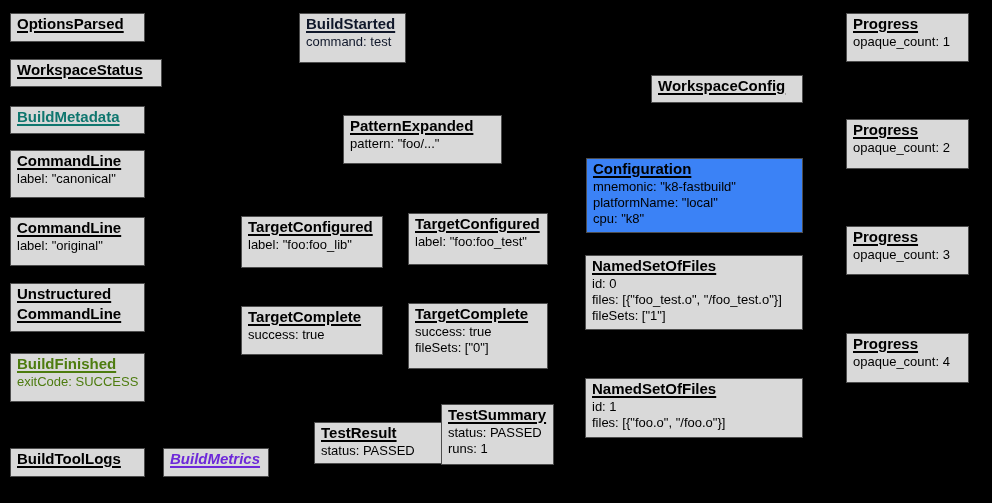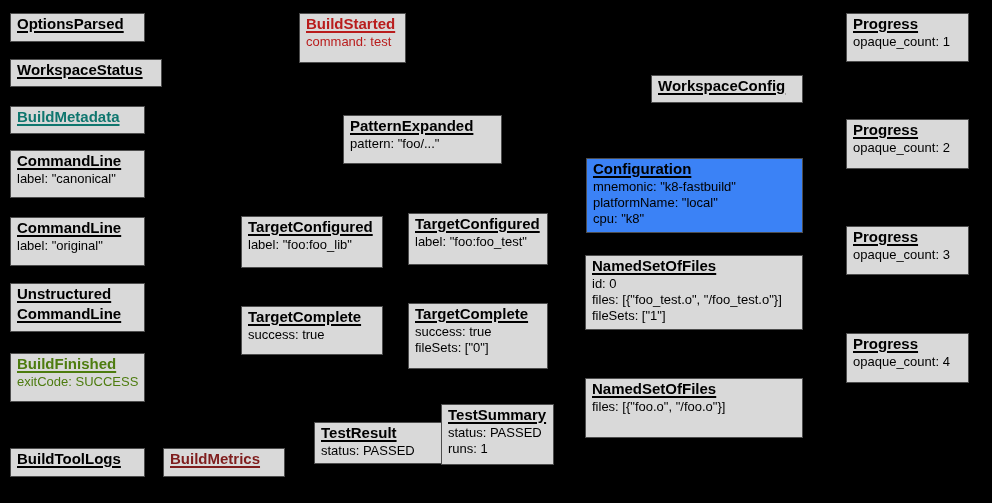--- a/index.html
+++ b/index.html
@@ -64,24 +64,24 @@
       <div class="node-title">Unstructured</div>
       <div class="node-title">CommandLine</div>
     </div>
     <div class="node" style="left: 10px; top: 353px; width: 135px; height: 49px; background: rgb(217, 217, 217); border-color: rgb(77, 77, 77); color: #4d7c0f;">
       <div class="node-title">BuildFinished</div>
       <div class="node-field">exitCode: SUCCESS</div>
     </div>
     <div class="node" style="left: 10px; top: 448px; width: 135px; height: 29px; background: rgb(217, 217, 217); border-color: rgb(77, 77, 77); color: rgb(0, 0, 0);">
       <div class="node-title">BuildToolLogs</div>
     </div>
-    <div class="node" style="left: 163px; top: 448px; width: 122px; height: 29px; background: rgb(217, 217, 217); border-color: rgb(77, 77, 77); color: #7f1d1d;">
+    <div class="node" style="left: 163px; top: 448px; width: 106px; height: 29px; background: rgb(217, 217, 217); border-color: rgb(77, 77, 77); color: #6d28d9; font-style: italic;">
       <div class="node-title">BuildMetrics</div>
     </div>
-    <div class="node" style="left: 299px; top: 13px; width: 107px; height: 50px; background: rgb(217, 217, 217); border-color: rgb(77, 77, 77); color: #b91c1c;">
+    <div class="node" style="left: 299px; top: 13px; width: 107px; height: 50px; background: rgb(217, 217, 217); border-color: rgb(77, 77, 77); color: #0f172a;">
       <div class="node-title">BuildStarted</div>
       <div class="node-field">command: test</div>
     </div>
     <div class="node" style="left: 299px; top: 115px; width: 159px; height: 49px; background: rgb(217, 217, 217); border-color: rgb(77, 77, 77); color: rgb(0, 0, 0); margin-left: 44px;">
       <div class="node-title">PatternExpanded</div>
       <div class="node-field">pattern: "foo/..."</div>
     </div>
     <div class="node" style="left: 241px; top: 216px; width: 142px; height: 52px; background: rgb(217, 217, 217); border-color: rgb(77, 77, 77); color: rgb(0, 0, 0);">
       <div class="node-title">TargetConfigured</div>
       <div class="node-field">label: "foo:foo_lib"</div>
@@ -118,20 +118,21 @@
       <div class="node-field">cpu: "k8"</div>
     </div>
     <div class="node" style="left: 585px; top: 255px; width: 218px; height: 75px; background: rgb(217, 217, 217); border-color: rgb(77, 77, 77); color: rgb(0, 0, 0);">
       <div class="node-title">NamedSetOfFiles</div>
       <div class="node-field">id: 0</div>
       <div class="node-field">files: [{"foo_test.o", "/foo_test.o"}]</div>
       <div class="node-field">fileSets: ["1"]</div>
     </div>
     <div class="node" style="left: 585px; top: 378px; width: 218px; height: 60px; background: rgb(217, 217, 217); border-color: rgb(77, 77, 77); color: rgb(0, 0, 0);">
       <div class="node-title">NamedSetOfFiles</div>
+      <div class="node-field">id: 1</div>
       <div class="node-field">files: [{"foo.o", "/foo.o"}]</div>
     </div>
     <div class="node" style="left: 846px; top: 13px; width: 123px; height: 49px; background: rgb(217, 217, 217); border-color: rgb(77, 77, 77); color: rgb(0, 0, 0);">
       <div class="node-title">Progress</div>
       <div class="node-field">opaque_count: 1</div>
     </div>
     <div class="node" style="left: 846px; top: 119px; width: 123px; height: 50px; background: rgb(217, 217, 217); border-color: rgb(77, 77, 77); color: rgb(0, 0, 0);">
       <div class="node-title">Progress</div>
       <div class="node-field">opaque_count: 2</div>
     </div>

